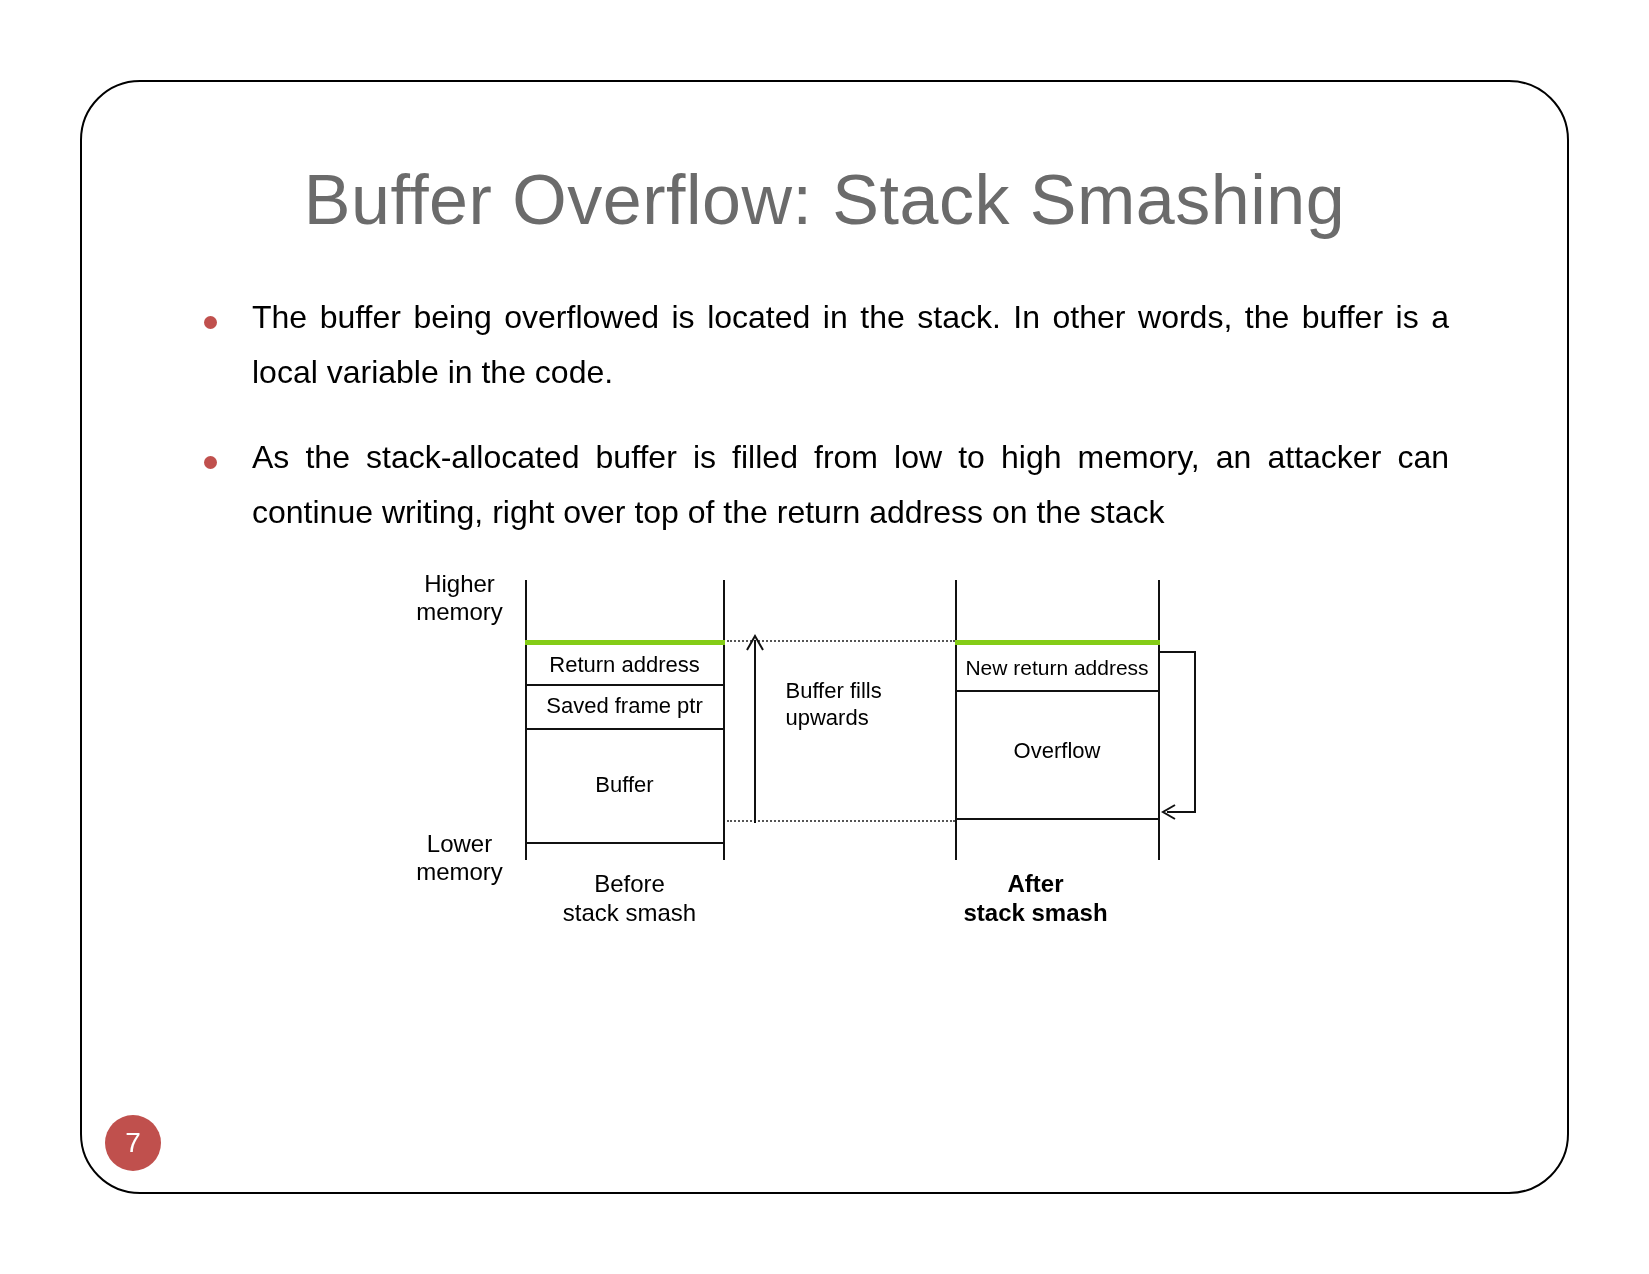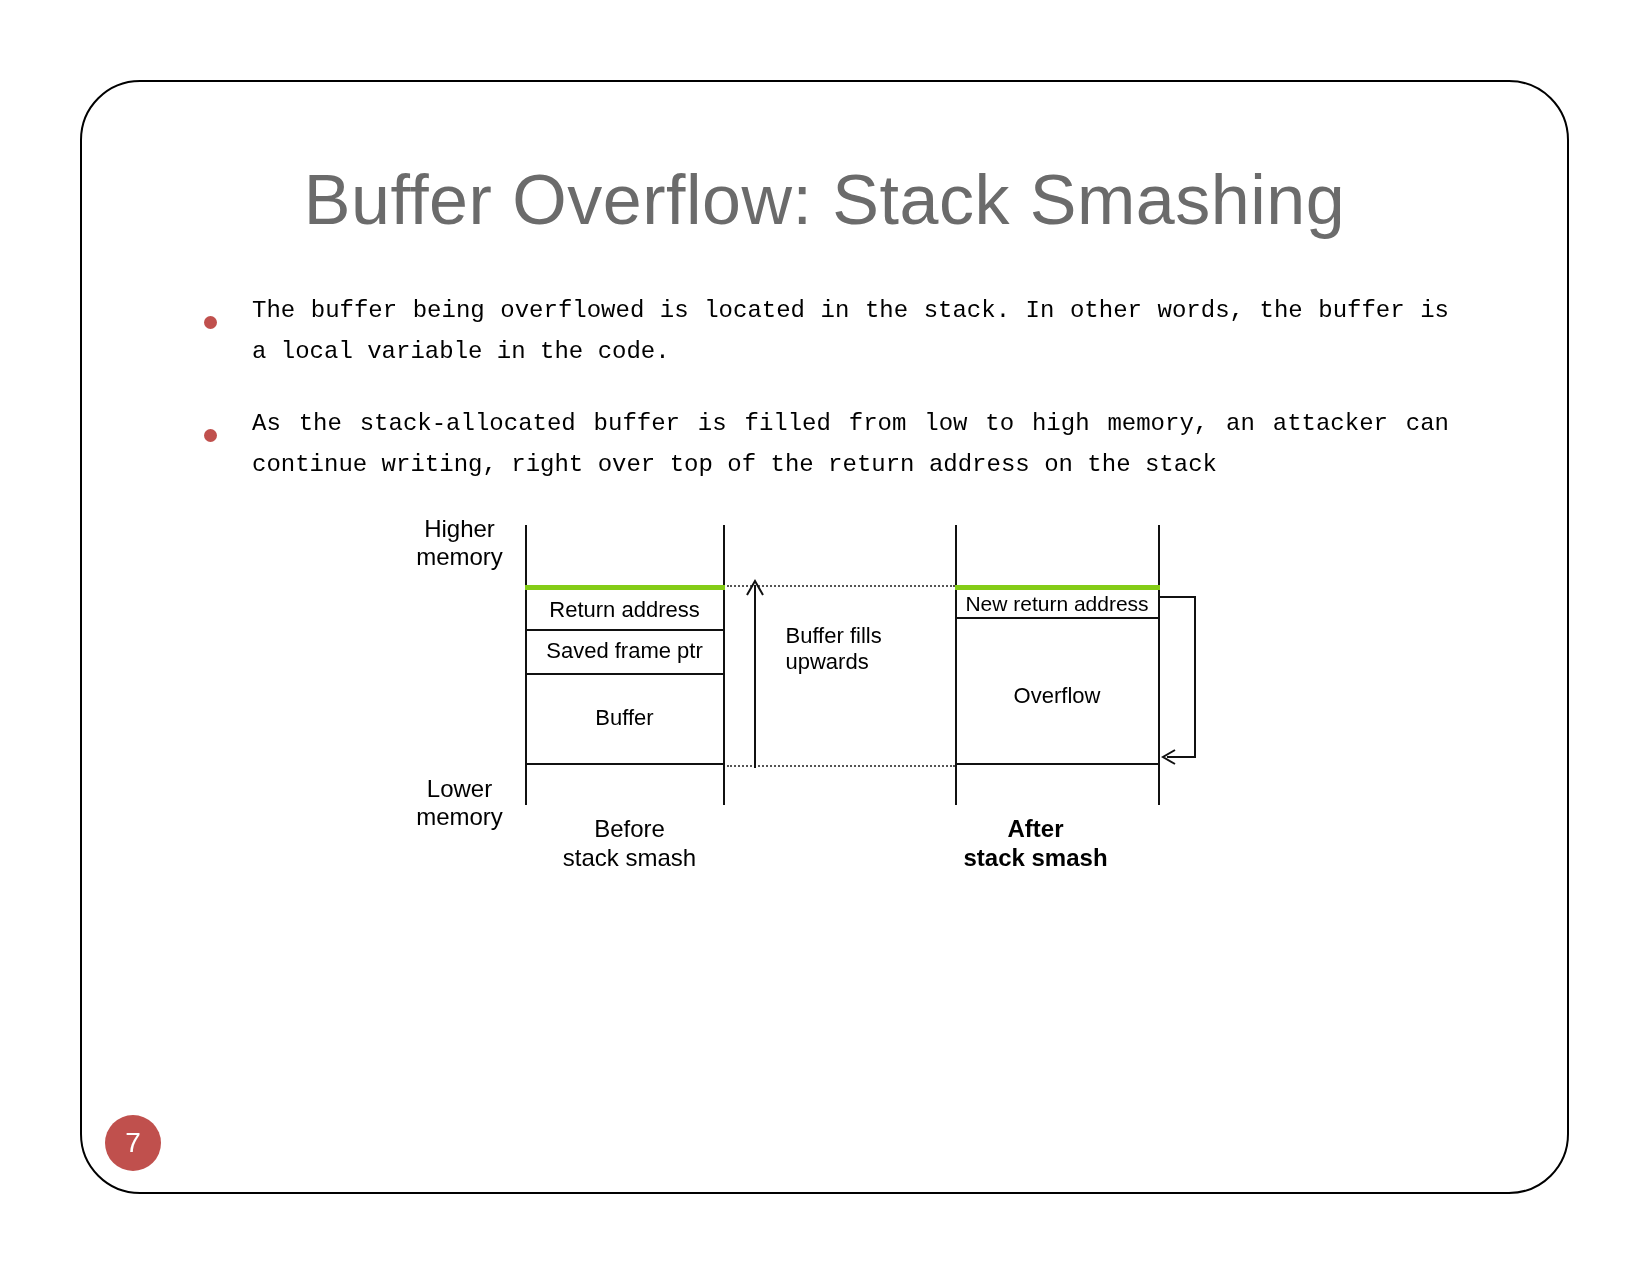--- a/index.html
+++ b/index.html
@@ -45,27 +45,26 @@
     margin: 20px 0 50px 0;
     letter-spacing: 0.5px;
   }
   ul.bullets {
     list-style: none;
     margin: 0;
     padding: 0 50px;
   }
   ul.bullets li {
     position: relative;
-    font-size: 24px;
+    font-size: 32px;
     color: #000;
     line-height: 1.72;
     text-align: justify;
     margin-bottom: 30px;
     padding-left: 52px;
-    font-family: Liberation Mono, monospace;
   }
   ul.bullets li::before {
     content: "";
     position: absolute;
     left: 4px;
     top: 26px;
     width: 13px;
     height: 13px;
     background: #c0504d;
     border-radius: 50%;
@@ -155,40 +154,40 @@
       <div class="d-stack" style="left:110px; top:10px; width:200px; height:280px;">
         <div class="d-vline" style="left:0; top:0; height:280px;"></div>
         <div class="d-vline" style="right:0; top:0; height:280px;"></div>
 
         <div class="d-row" style="left:0; top:60px; width:200px; height:46px;">
           <span>Return address</span>
         </div>
         <div class="d-row" style="left:0; top:104px; width:200px; height:46px; border-top:none;justify-content:center;">
           <span>Saved frame ptr</span>
         </div>
-        <div class="d-row" style="left:0; top:148px; width:200px; height:92px; border-top:none;">
+        <div class="d-row" style="left:0; top:148px; width:200px; height:116px; border-top:none;">
           <span>Buffer</span>
         </div>
       </div>
 
       <div class="d-dashed" style="left:312px; top:70px; width:228px;"></div>
       <div class="d-dashed" style="left:312px; top:250px; width:228px;"></div>
 
       <svg width="40" height="200" style="position:absolute; left:320px; top:58px;">
         <line x1="20" y1="195" x2="20" y2="12" stroke="#111" stroke-width="2"></line>
         <polyline points="12,22 20,8 28,22" fill="none" stroke="#111" stroke-width="2"></polyline>
       </svg>
       <div class="d-label" style="left:371px; top:108px; width:140px; text-align:left; font-size:22px; line-height:1.2; white-space:pre;">Buffer fills
 upwards</div>
 
       <div class="d-stack" style="left:540px; top:10px; width:205px; height:280px;">
         <div class="d-vline" style="left:0; top:0; height:280px;"></div>
         <div class="d-vline" style="right:0; top:0; height:280px;"></div>
 
-        <div class="d-row" style="left:0; top:60px; width:205px; height:34px; font-size:21px;">
+        <div class="d-row" style="left:0; top:60px; width:205px; height:52px; font-size:21px;">
           <span>New return address</span>
         </div>
         <div class="d-row" style="left:0; top:104px; width:205px; height:136px; border-top:none;">
           <span>Overflow</span>
         </div>
       </div>
 
       <svg width="55" height="190" style="position:absolute; left:742px; top:70px;">
         <path d="M 3 12 L 38 12 L 38 172 L 10 172" fill="none" stroke="#111" stroke-width="2"></path>
         <polyline points="18,165 6,172 18,179" fill="none" stroke="#111" stroke-width="2"></polyline>

